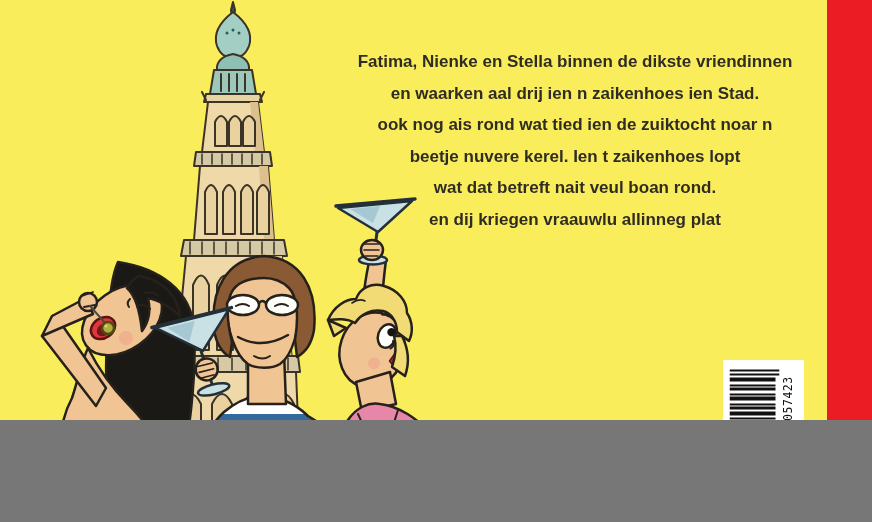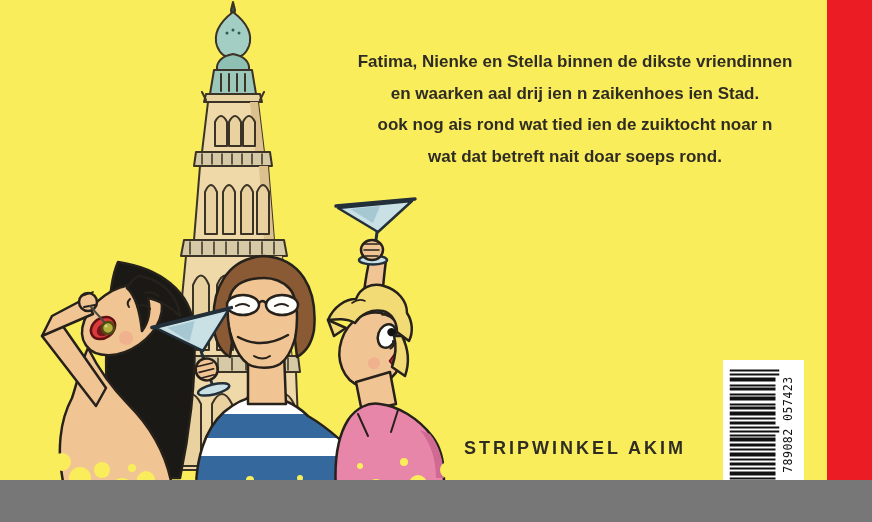--- a/index.html
+++ b/index.html
@@ -1,17 +1,17 @@
 <!DOCTYPE html>
 <html style="--bg: #FAED5C; --spine: #EC1C24; --text: #2F2C24; --barcode-bg: #FFFFFF;"><head>
 <meta charset="utf-8">
 <style>
   html,body{margin:0;padding:0;background:#777;}
   .stage{
-    position:relative;width:872px;height:480px;overflow:hidden;
+    position:relative;width:872px;height:420px;overflow:hidden;
     background:var(--bg,#FAED5C);
     font-family:"Liberation Sans",sans-serif;
   }
   .spine{
     position:absolute;top:0;right:0;width:45px;height:522px;
     background:var(--spine,#EC1C24);
   }
   .illustration{position:absolute;left:0;top:0;width:460px;height:522px;}
   .bgfill{fill:var(--bg,#FAED5C);}
   .blurb{
@@ -206,21 +206,23 @@
       <circle cx="262" cy="514" r="3" fill="#35689C"></circle>
         <circle cx="300" cy="512" r="2.5" fill="#35689C"></circle>
       <circle cx="338" cy="510" r="3" fill="#35689C"></circle>
     </g>
   </svg>
 
   <div class="blurb">
     <div class="line">Fatima, Nienke en Stella binnen de dikste vriendinnen</div>
     <div class="line">en waarken aal drij ien n zaikenhoes ien Stad.</div>
     <div class="line">ook nog ais rond wat tied ien de zuiktocht noar n</div>
-    <div class="line">wat dat betreft nait doar soeps rond.</div>
+    <div class="line">beetje nuvere kerel. Ien t zaikenhoes lopt</div>
+    <div class="line">wat dat betreft nait veul boan rond.</div>
+    <div class="line">en dij kriegen vraauwlu allinneg plat</div>
   </div>
 
   <div class="publisher">STRIPWINKEL AKIM</div>
 
   <div class="barcode-box">
     <div class="barcode-rot">
       <svg width="130" height="50" viewBox="0 0 130 50" xmlns="http://www.w3.org/2000/svg">
         <g fill="#111111">
           <rect x="2" y="0" width="2" height="50"></rect>
             <rect x="6" y="0" width="2" height="50"></rect>

